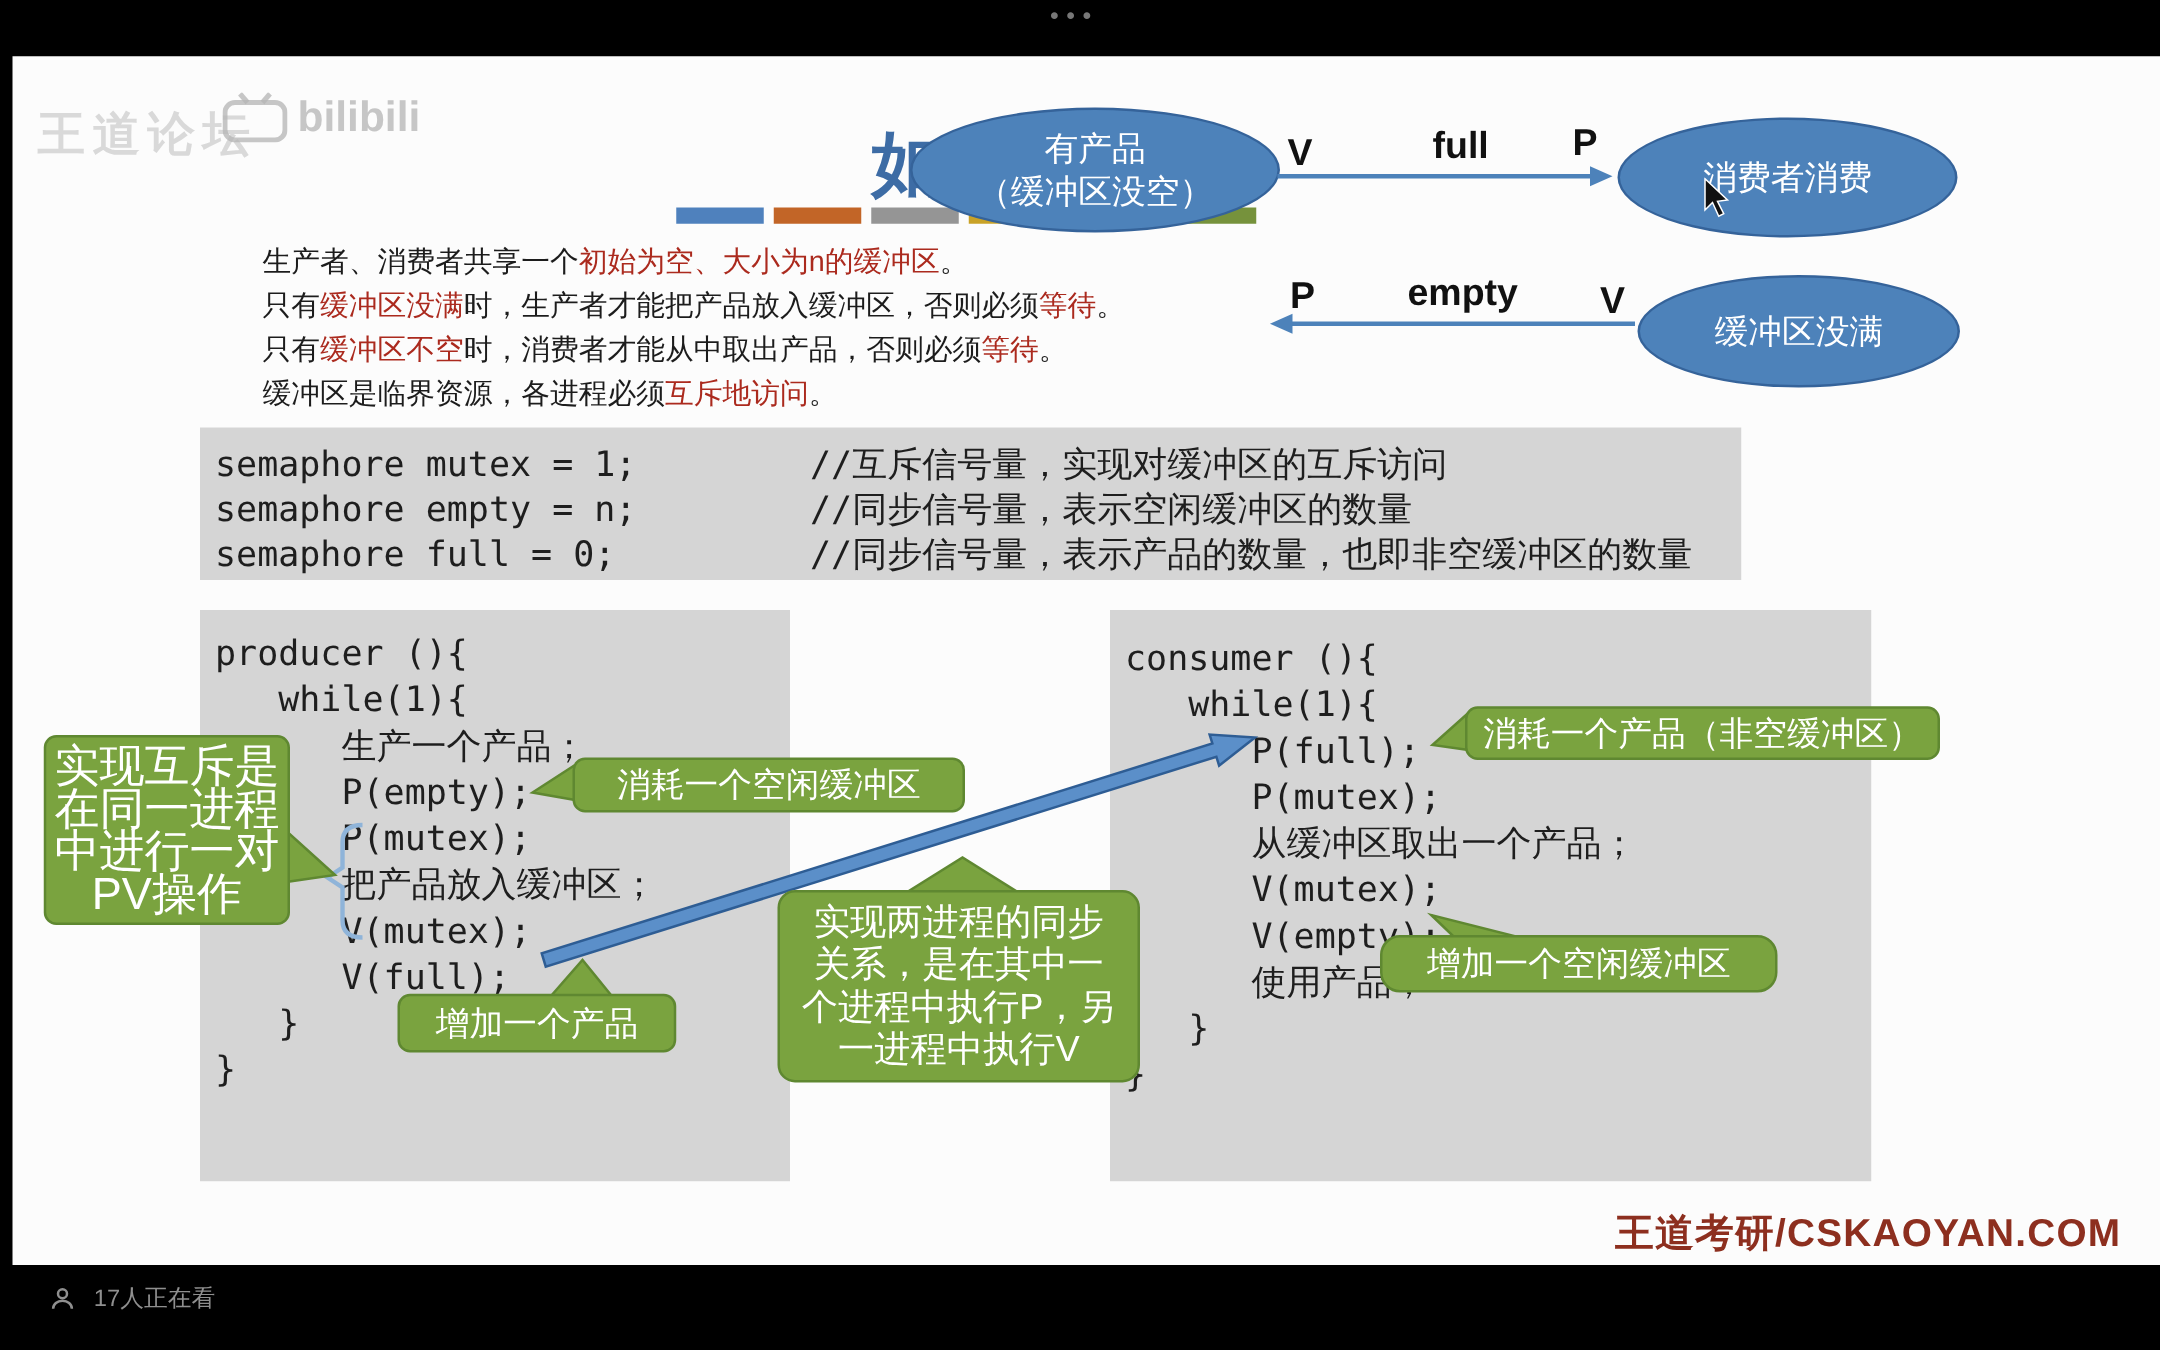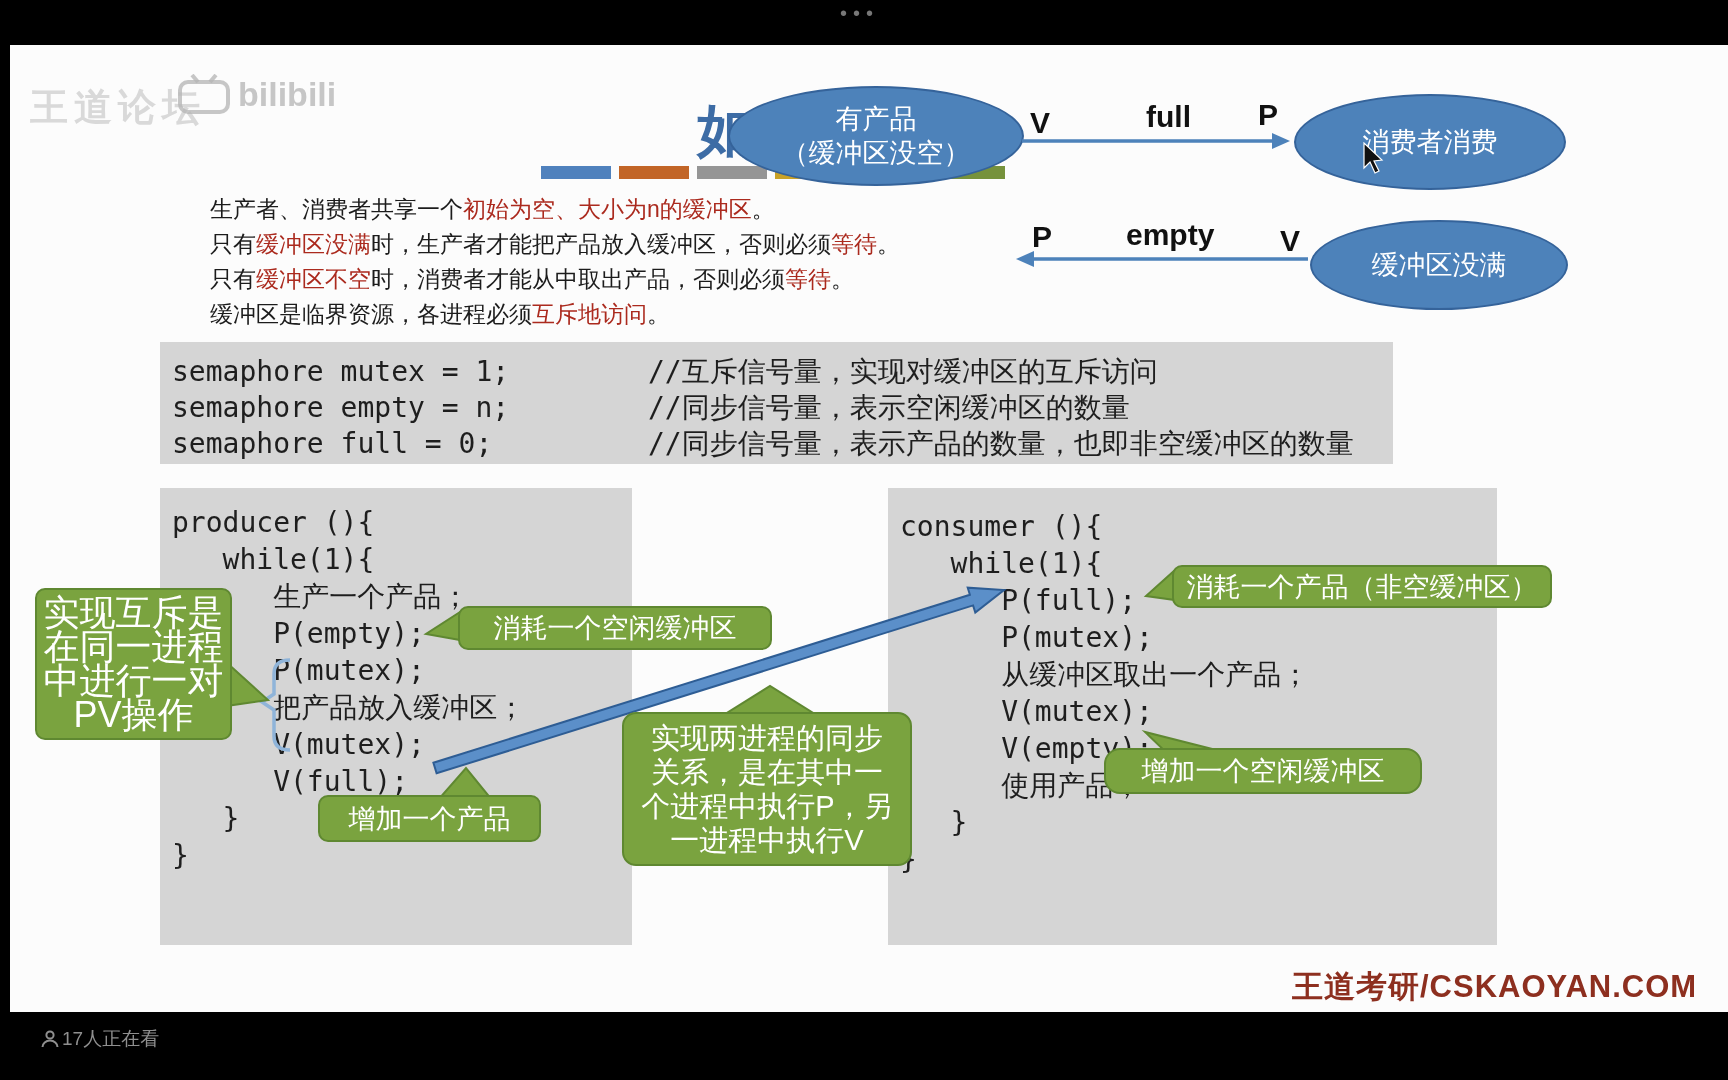--- a/index.html
+++ b/index.html
@@ -1,21 +1,21 @@
 <!DOCTYPE html>
 <html><head>
 <meta charset="utf-8">
 <style>
   html,body{margin:0;padding:0;background:#000;}
   #stage{position:relative;width:1728px;height:1080px;background:#000;overflow:hidden;
          font-family:"Liberation Sans","DejaVu Sans",sans-serif;}
   .abs{position:absolute;}
   
   .top-dots{left:840px;top:2px;color:#777;font-size:20px;letter-spacing:6px;z-index:8;}
-  .viewers{left:40px;top:1026px;color:#8f8f8f;font-size:19px;z-index:8;display:flex;align-items:center;gap:2px;}
+  .viewers{left:40px;top:1026px;color:#8f8f8f;font-size:19px;z-index:8;display:flex;align-items:center;gap:15px;}
   
   .slide{left:10px;top:45px;width:1718px;height:967px;background:#fcfcfc;z-index:0;}
   .wm-forum{left:30px;top:82px;font-size:38px;font-weight:bold;color:rgba(175,175,175,.45);letter-spacing:6px;z-index:2;}
   .wm-bili{left:178px;top:74px;z-index:2;display:flex;align-items:flex-end;gap:8px;color:rgba(180,180,180,.75);
            font-size:34px;font-weight:bold;}
   .title{left:697px;top:94px;font-size:56px;font-weight:bold;color:#3d6ca5;z-index:2;white-space:pre;}
   .bar{top:166px;height:13px;z-index:2;}
   
   .para{left:170px;top:192px;z-index:2;font-size:23px;line-height:35px;color:#1c1c1c;margin-left:40px;}
   .para .r{color:#ab2a1e;}

